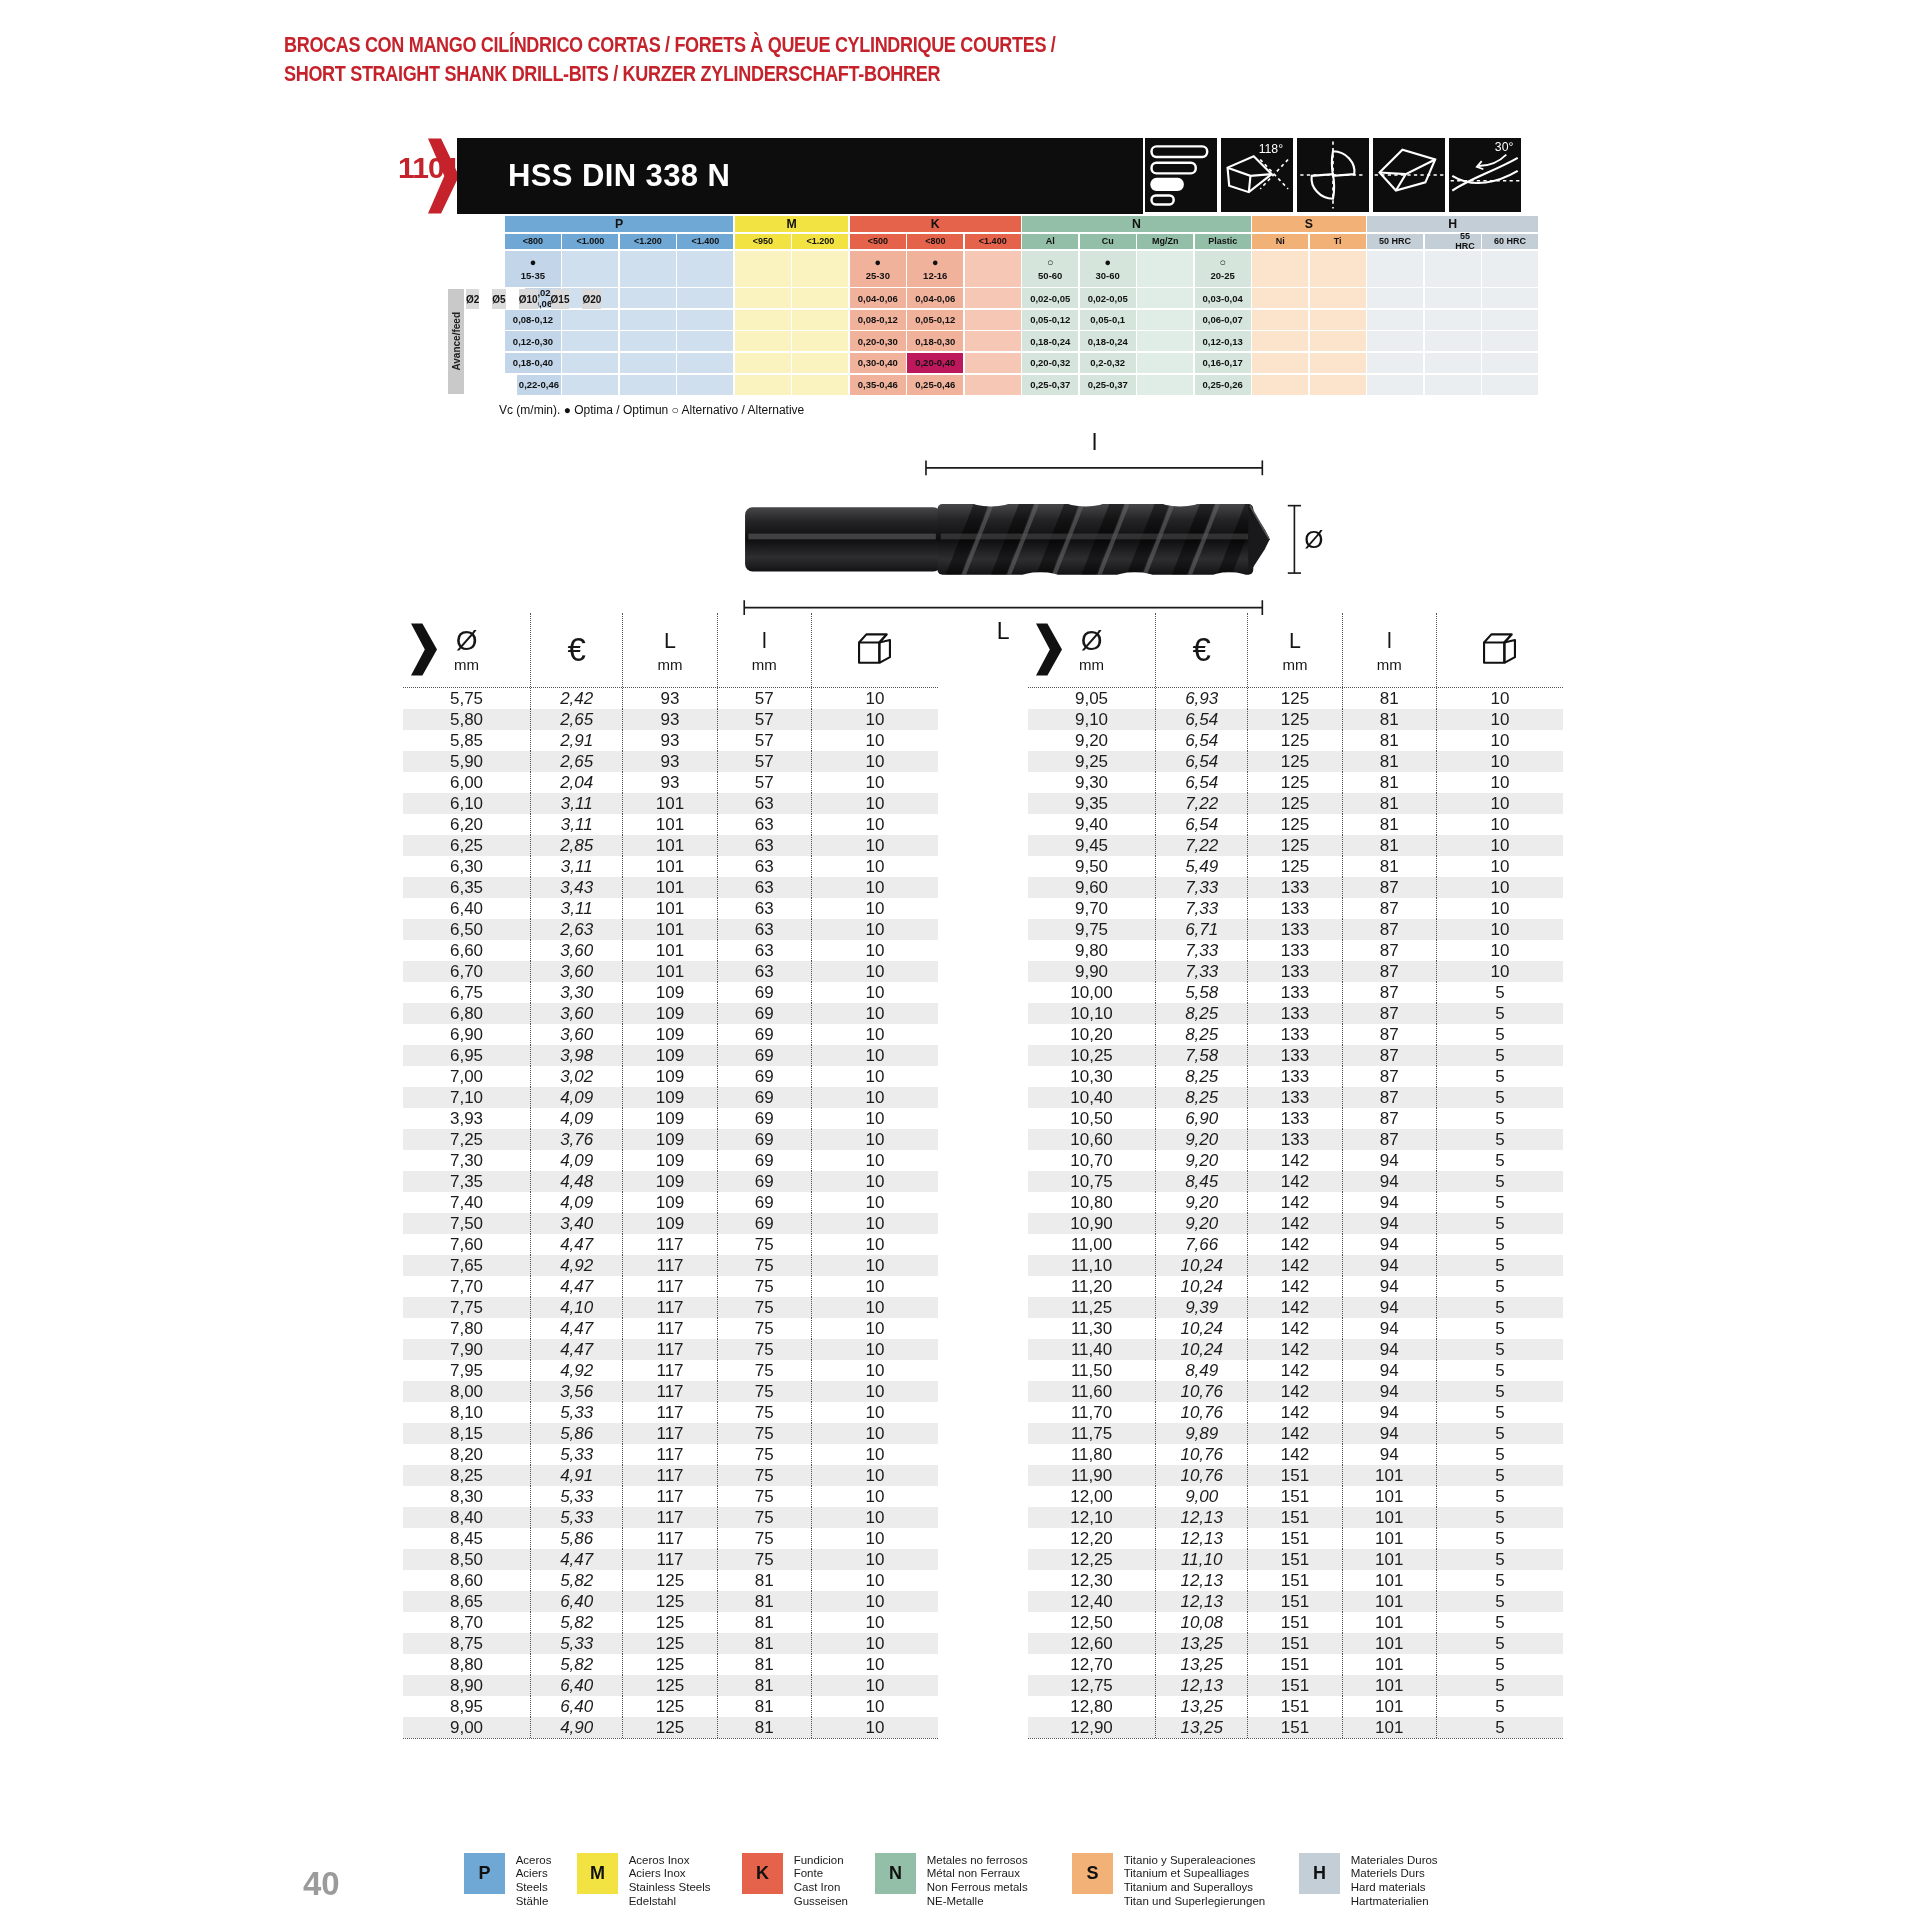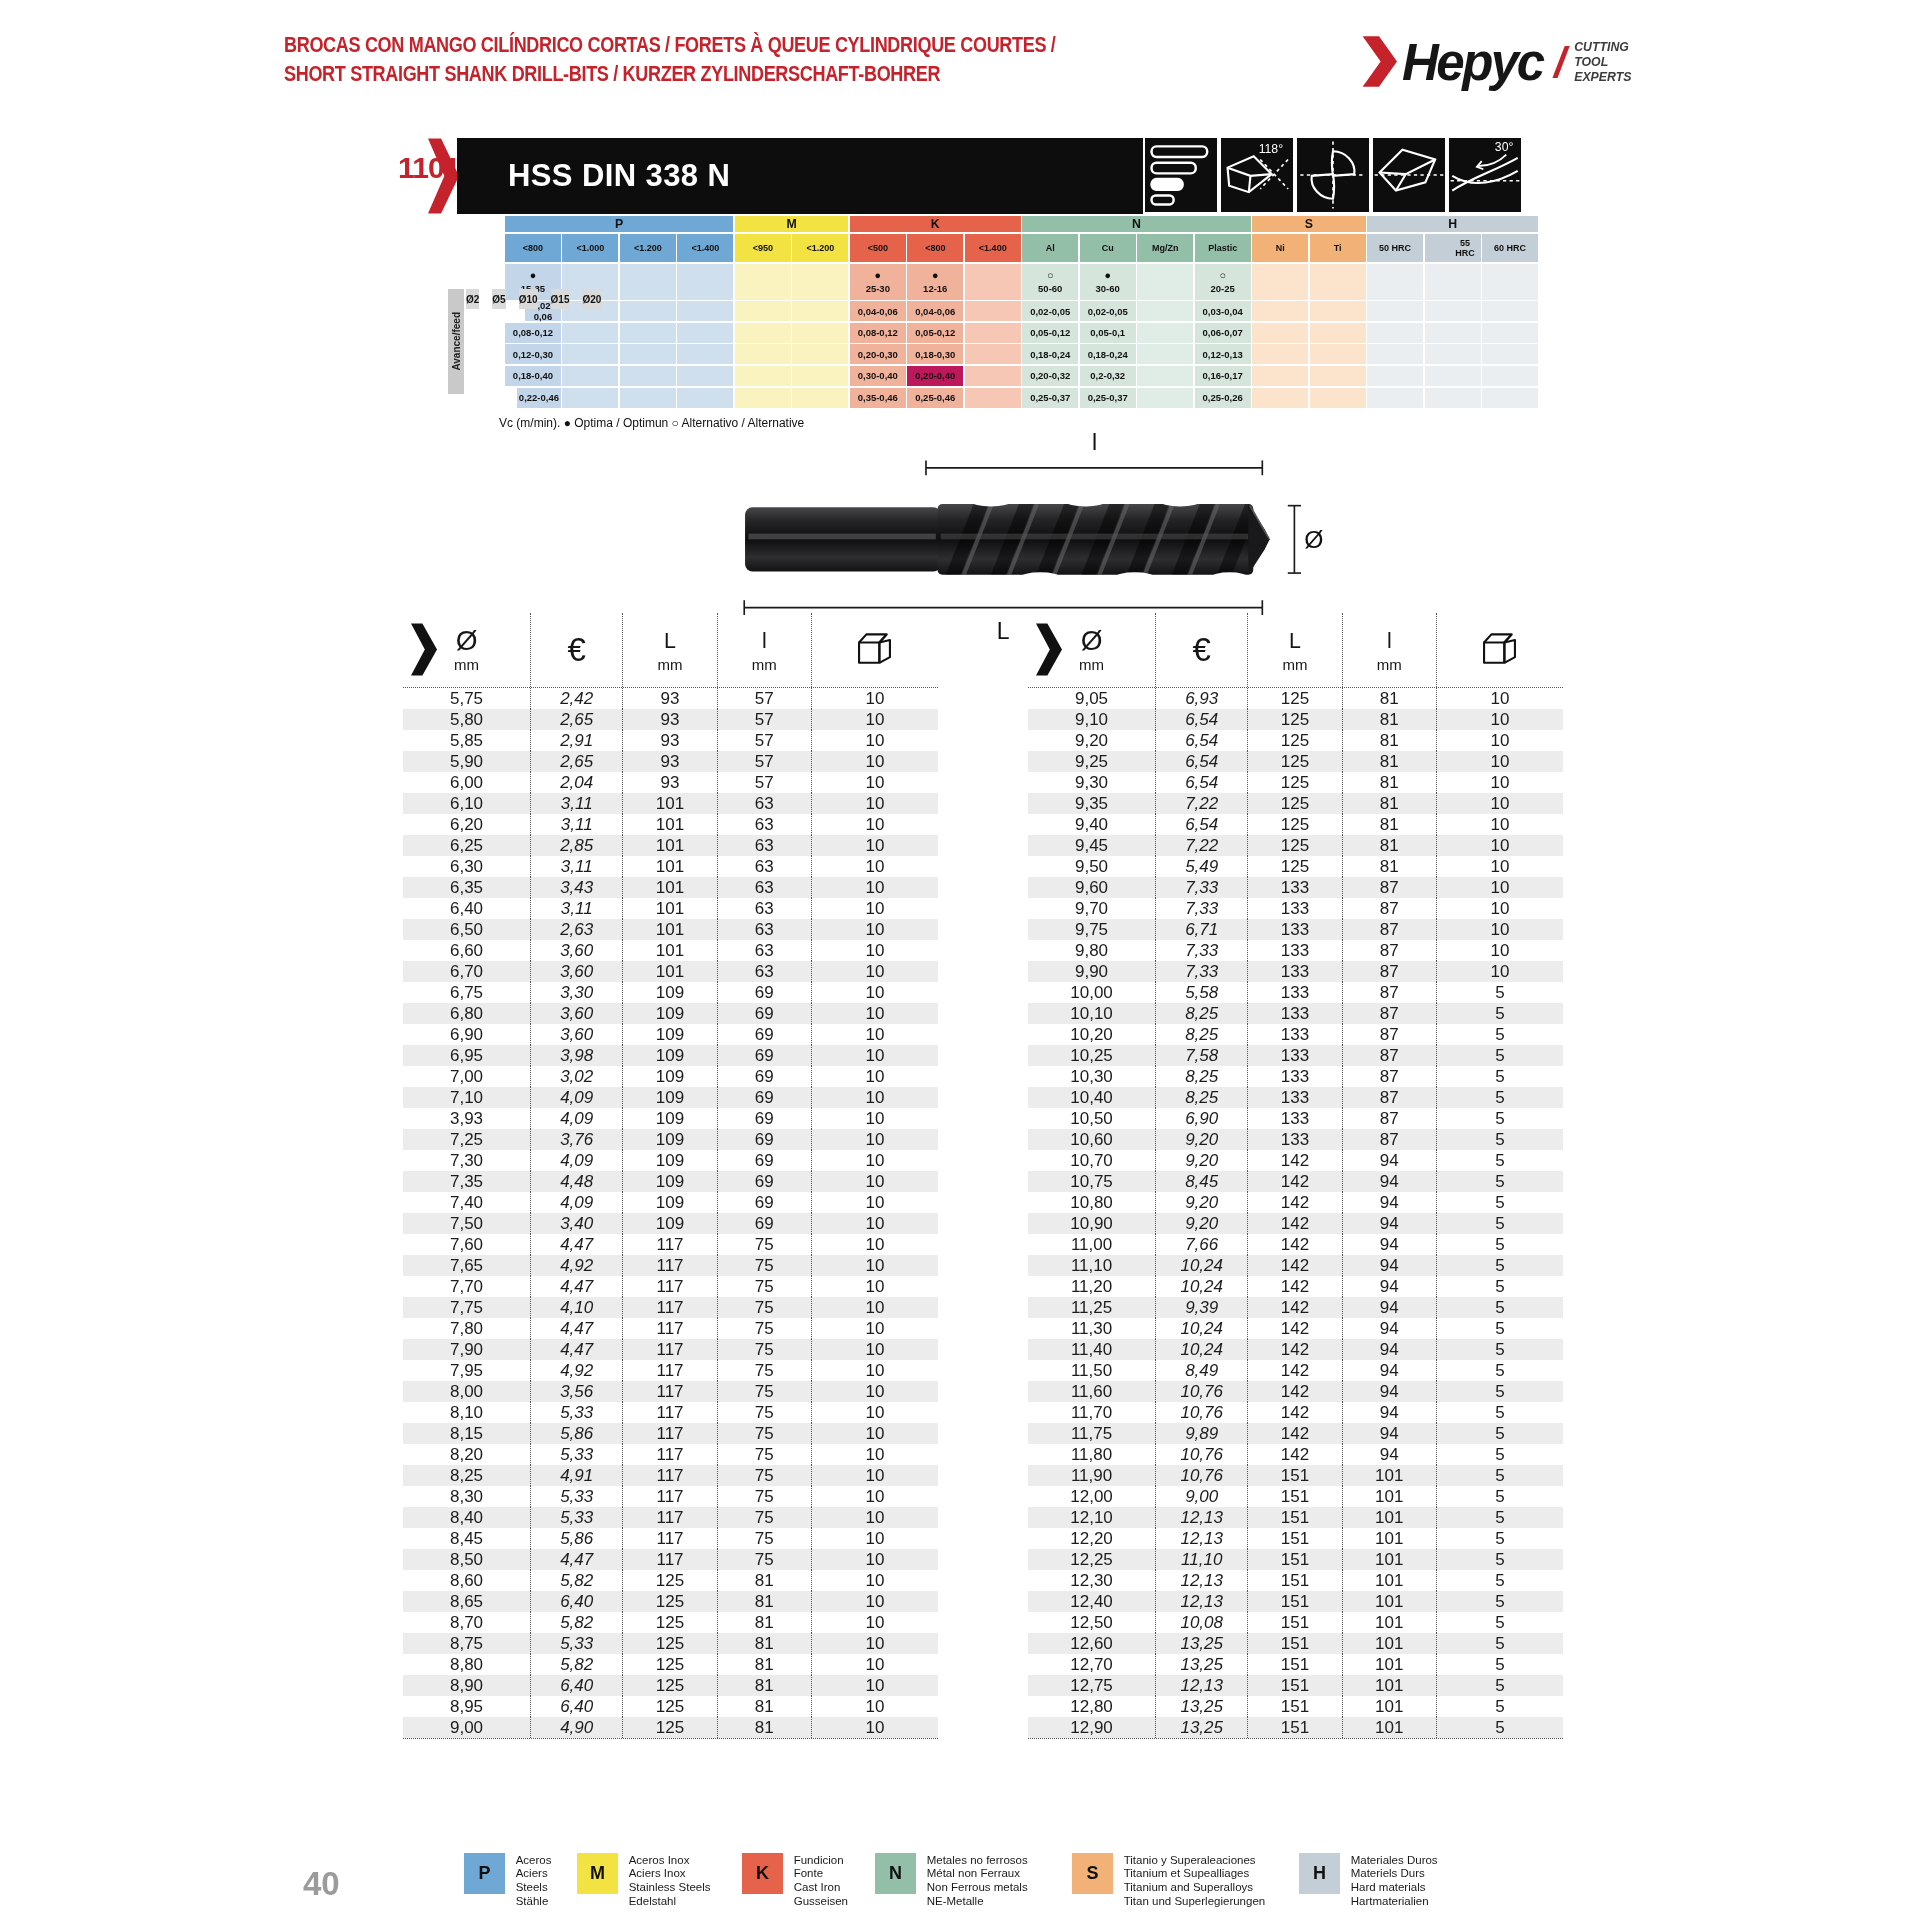--- a/index.html
+++ b/index.html
@@ -24,21 +24,21 @@
   .tiles{position:absolute;left:1145px;top:138px;display:flex;gap:4.1px;}
   .tile{width:72px;height:74px;background:#0d0d0d;position:relative;}
   .tile svg{position:absolute;left:0;top:0;}
 
   
   .materials{position:absolute;left:448px;top:216px;width:1090px;}
   .m-grid{margin-left:57px;display:flex;flex-direction:column;gap:1.6px;}
   .mrow{display:grid;grid-template-columns:repeat(18,1fr);gap:1.6px;}
   .mcell{display:flex;align-items:center;justify-content:center;text-align:center;}
   .mcell-group{height:16.4px;font-weight:bold;font-size:12.3px;}
-  .mcell-sub{height:28px;font-weight:bold;font-size:9px;}
+  .mcell-sub{height:15px;font-weight:bold;font-size:9px;}
   .mrow-vc .mcell{height:36px;flex-direction:column;justify-content:center;}
   .vc-marker{font-size:10.7px;line-height:12.3px;font-weight:bold;}
   .vc-value{font-size:9.5px;font-weight:bold;line-height:10.7px;margin-top:2.5px;}
   .mcell-feed{height:20px;font-size:9.5px;font-weight:bold;}
   .m-gutter{position:absolute;left:0;top:73px;height:105px;display:flex;gap:1.6px;}
   .m-rot{width:16.4px;height:105px;background:#c9c9c9;display:flex;align-items:center;justify-content:center;}
   .m-rot span{writing-mode:vertical-rl;transform:rotate(180deg);font-size:10px;font-weight:bold;color:#222;}
   .m-dia-col{width:37px;display:flex;gap:13px;}
   .m-dia-cell{height:20px;background:#dadada;display:flex;align-items:center;justify-content:center;
               font-size:10px;font-weight:bold;}
@@ -81,34 +81,20 @@
 </head>
 <body>
 
 <div class="page">
 
   <div class="title">
     <div>BROCAS CON MANGO CILÍNDRICO CORTAS / FORETS À QUEUE CYLINDRIQUE COURTES /</div>
     <div>SHORT STRAIGHT SHANK DRILL-BITS / KURZER ZYLINDERSCHAFT-BOHRER</div>
   </div>
 
-  <div class="logo">
-    <span class="logo-mark">
-      <svg width="36" height="51" viewBox="0 0 44 62">
-          <path d="M2,0 L22,0 L44,31 L22,62 L2,62 L24,31 Z" fill="#c5222b"></path>
-        </svg>
-    </span>
-    <span class="logo-word">Hepyc</span>
-    <span class="logo-slash">/</span>
-    <span class="logo-tag">
-      <div>CUTTING</div>
-      <div>TOOL</div>
-      <div>EXPERTS</div>
-    </span>
-  </div>
 
   <div class="pcode">1101</div>
   <span class="pchev">
     <svg width="31" height="76" viewBox="0 0 38 92">
         <path d="M0,0 L16,0 L38,46 L16,92 L0,92 L20,46 Z" fill="#c5222b"></path>
       </svg>
   </span>
   <div class="pbar">
     <span>HSS DIN 338 N</span>
   </div>

